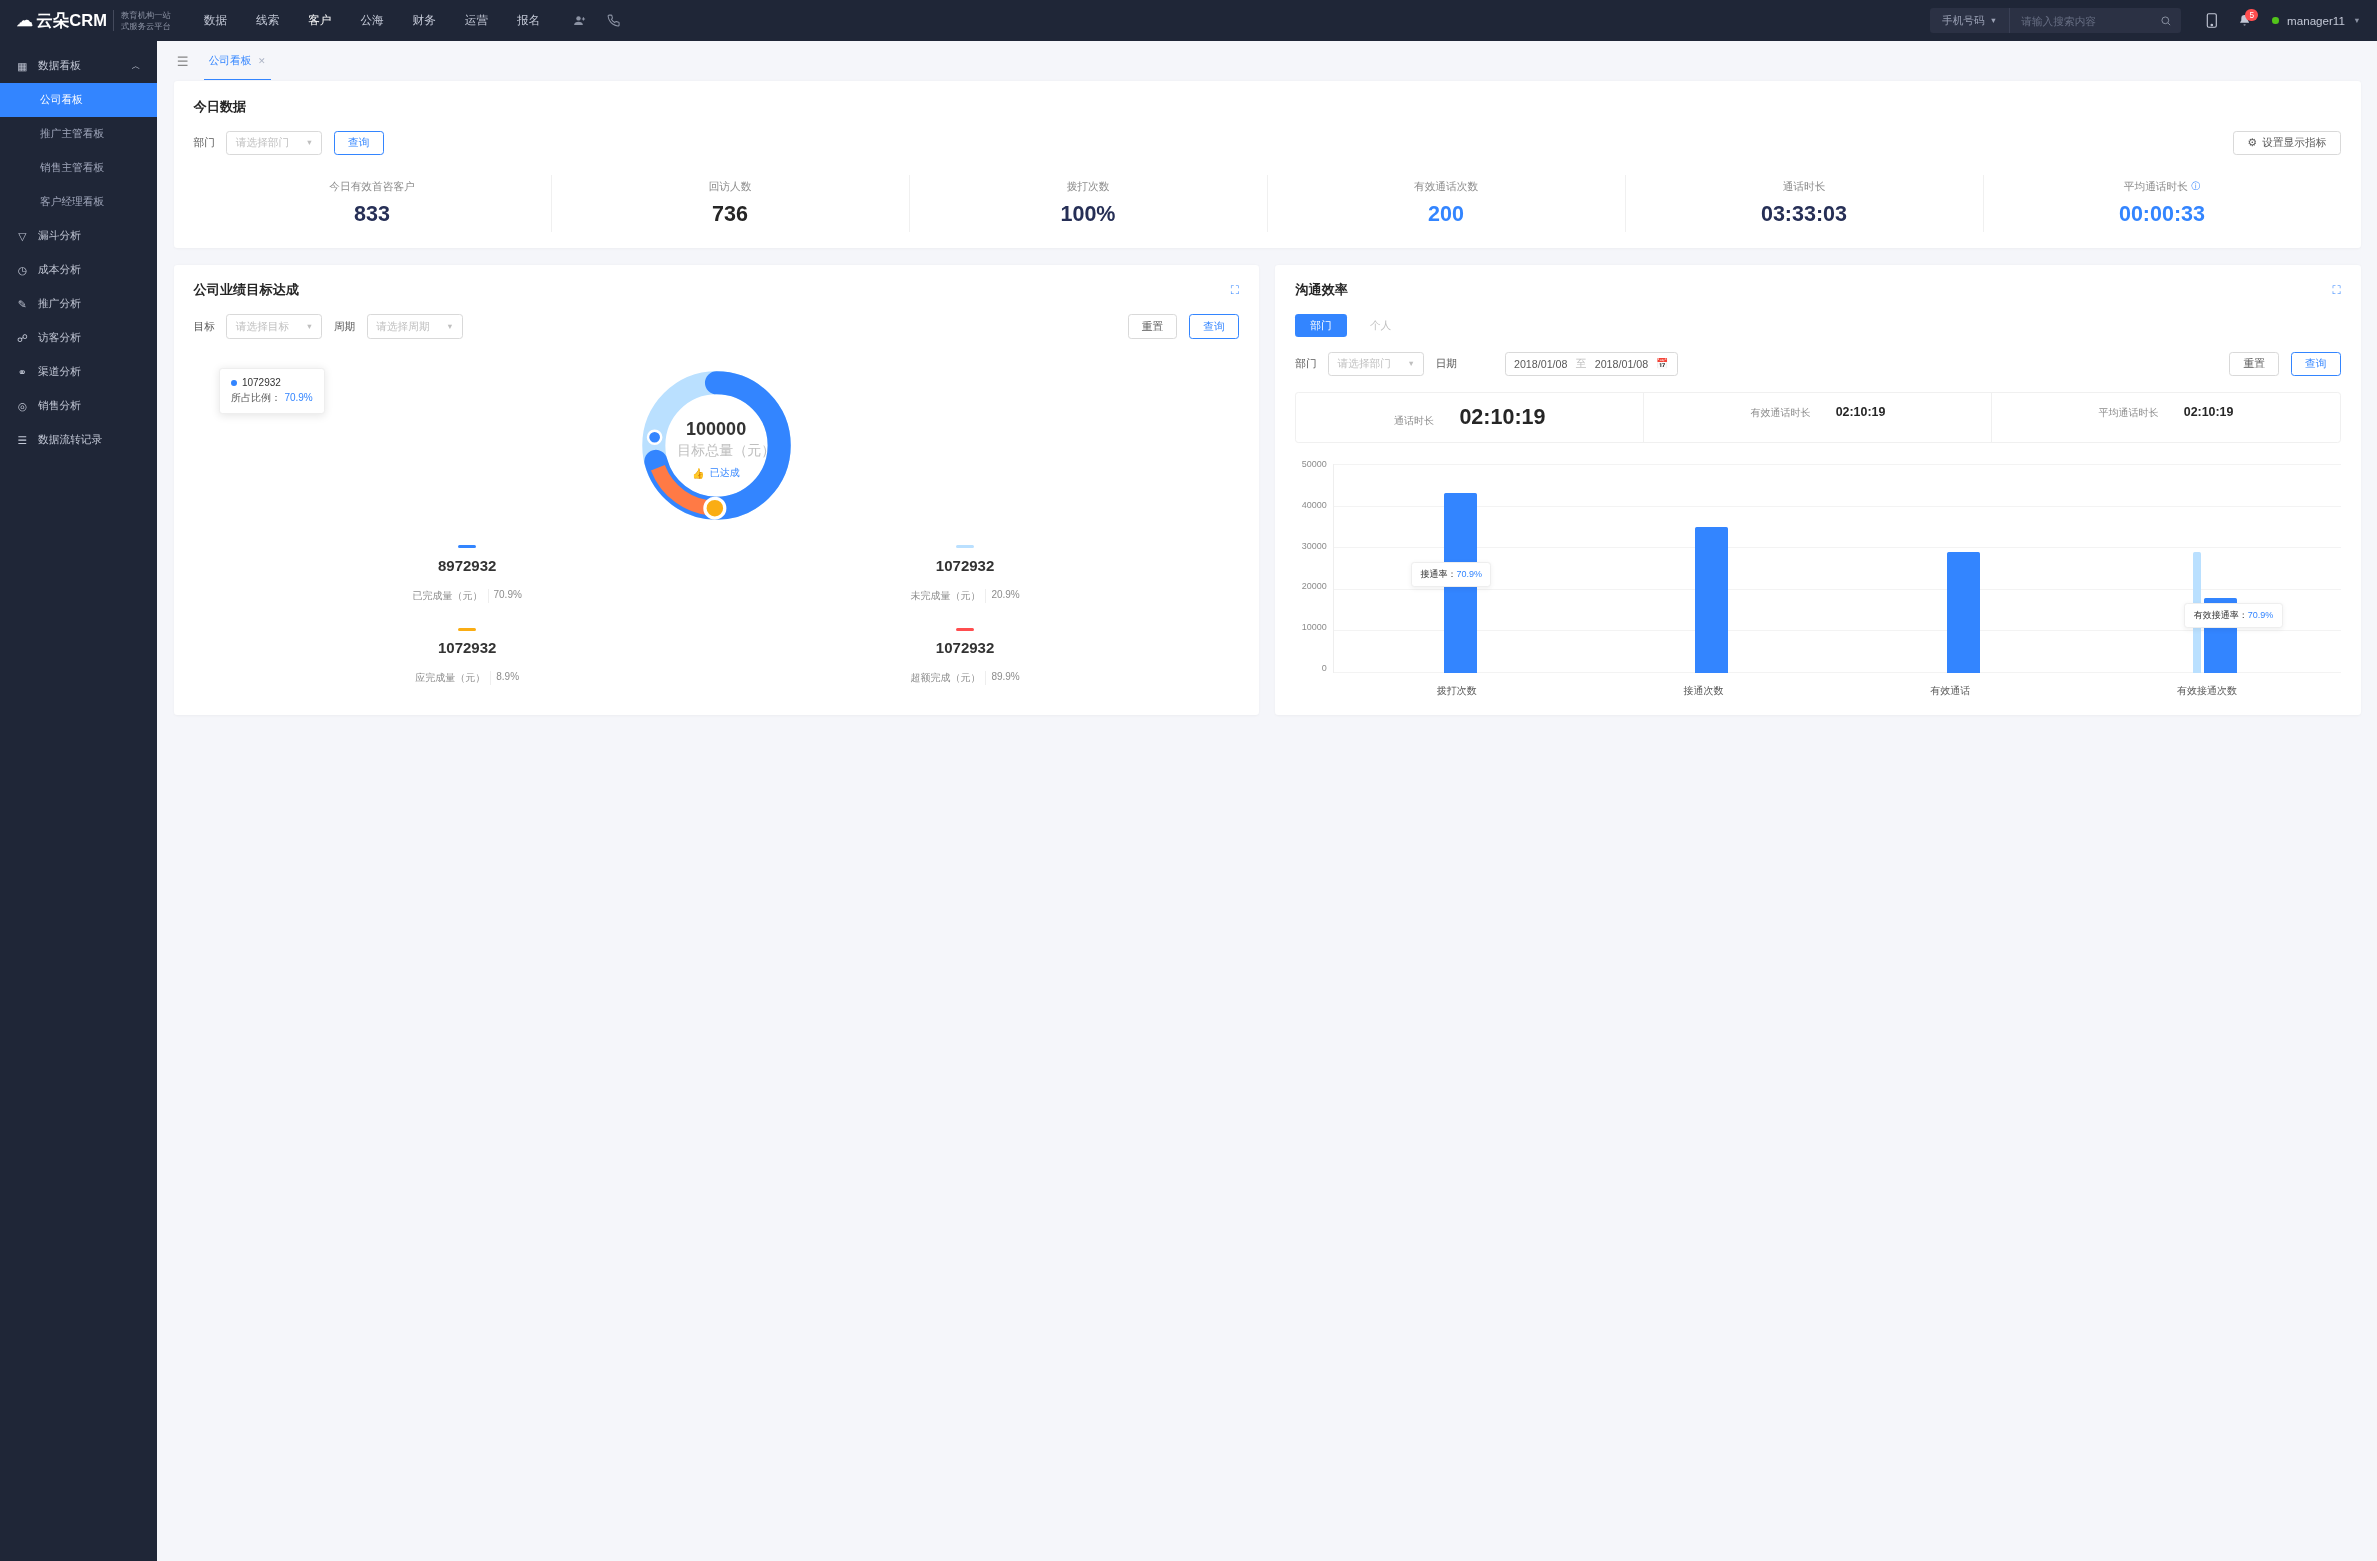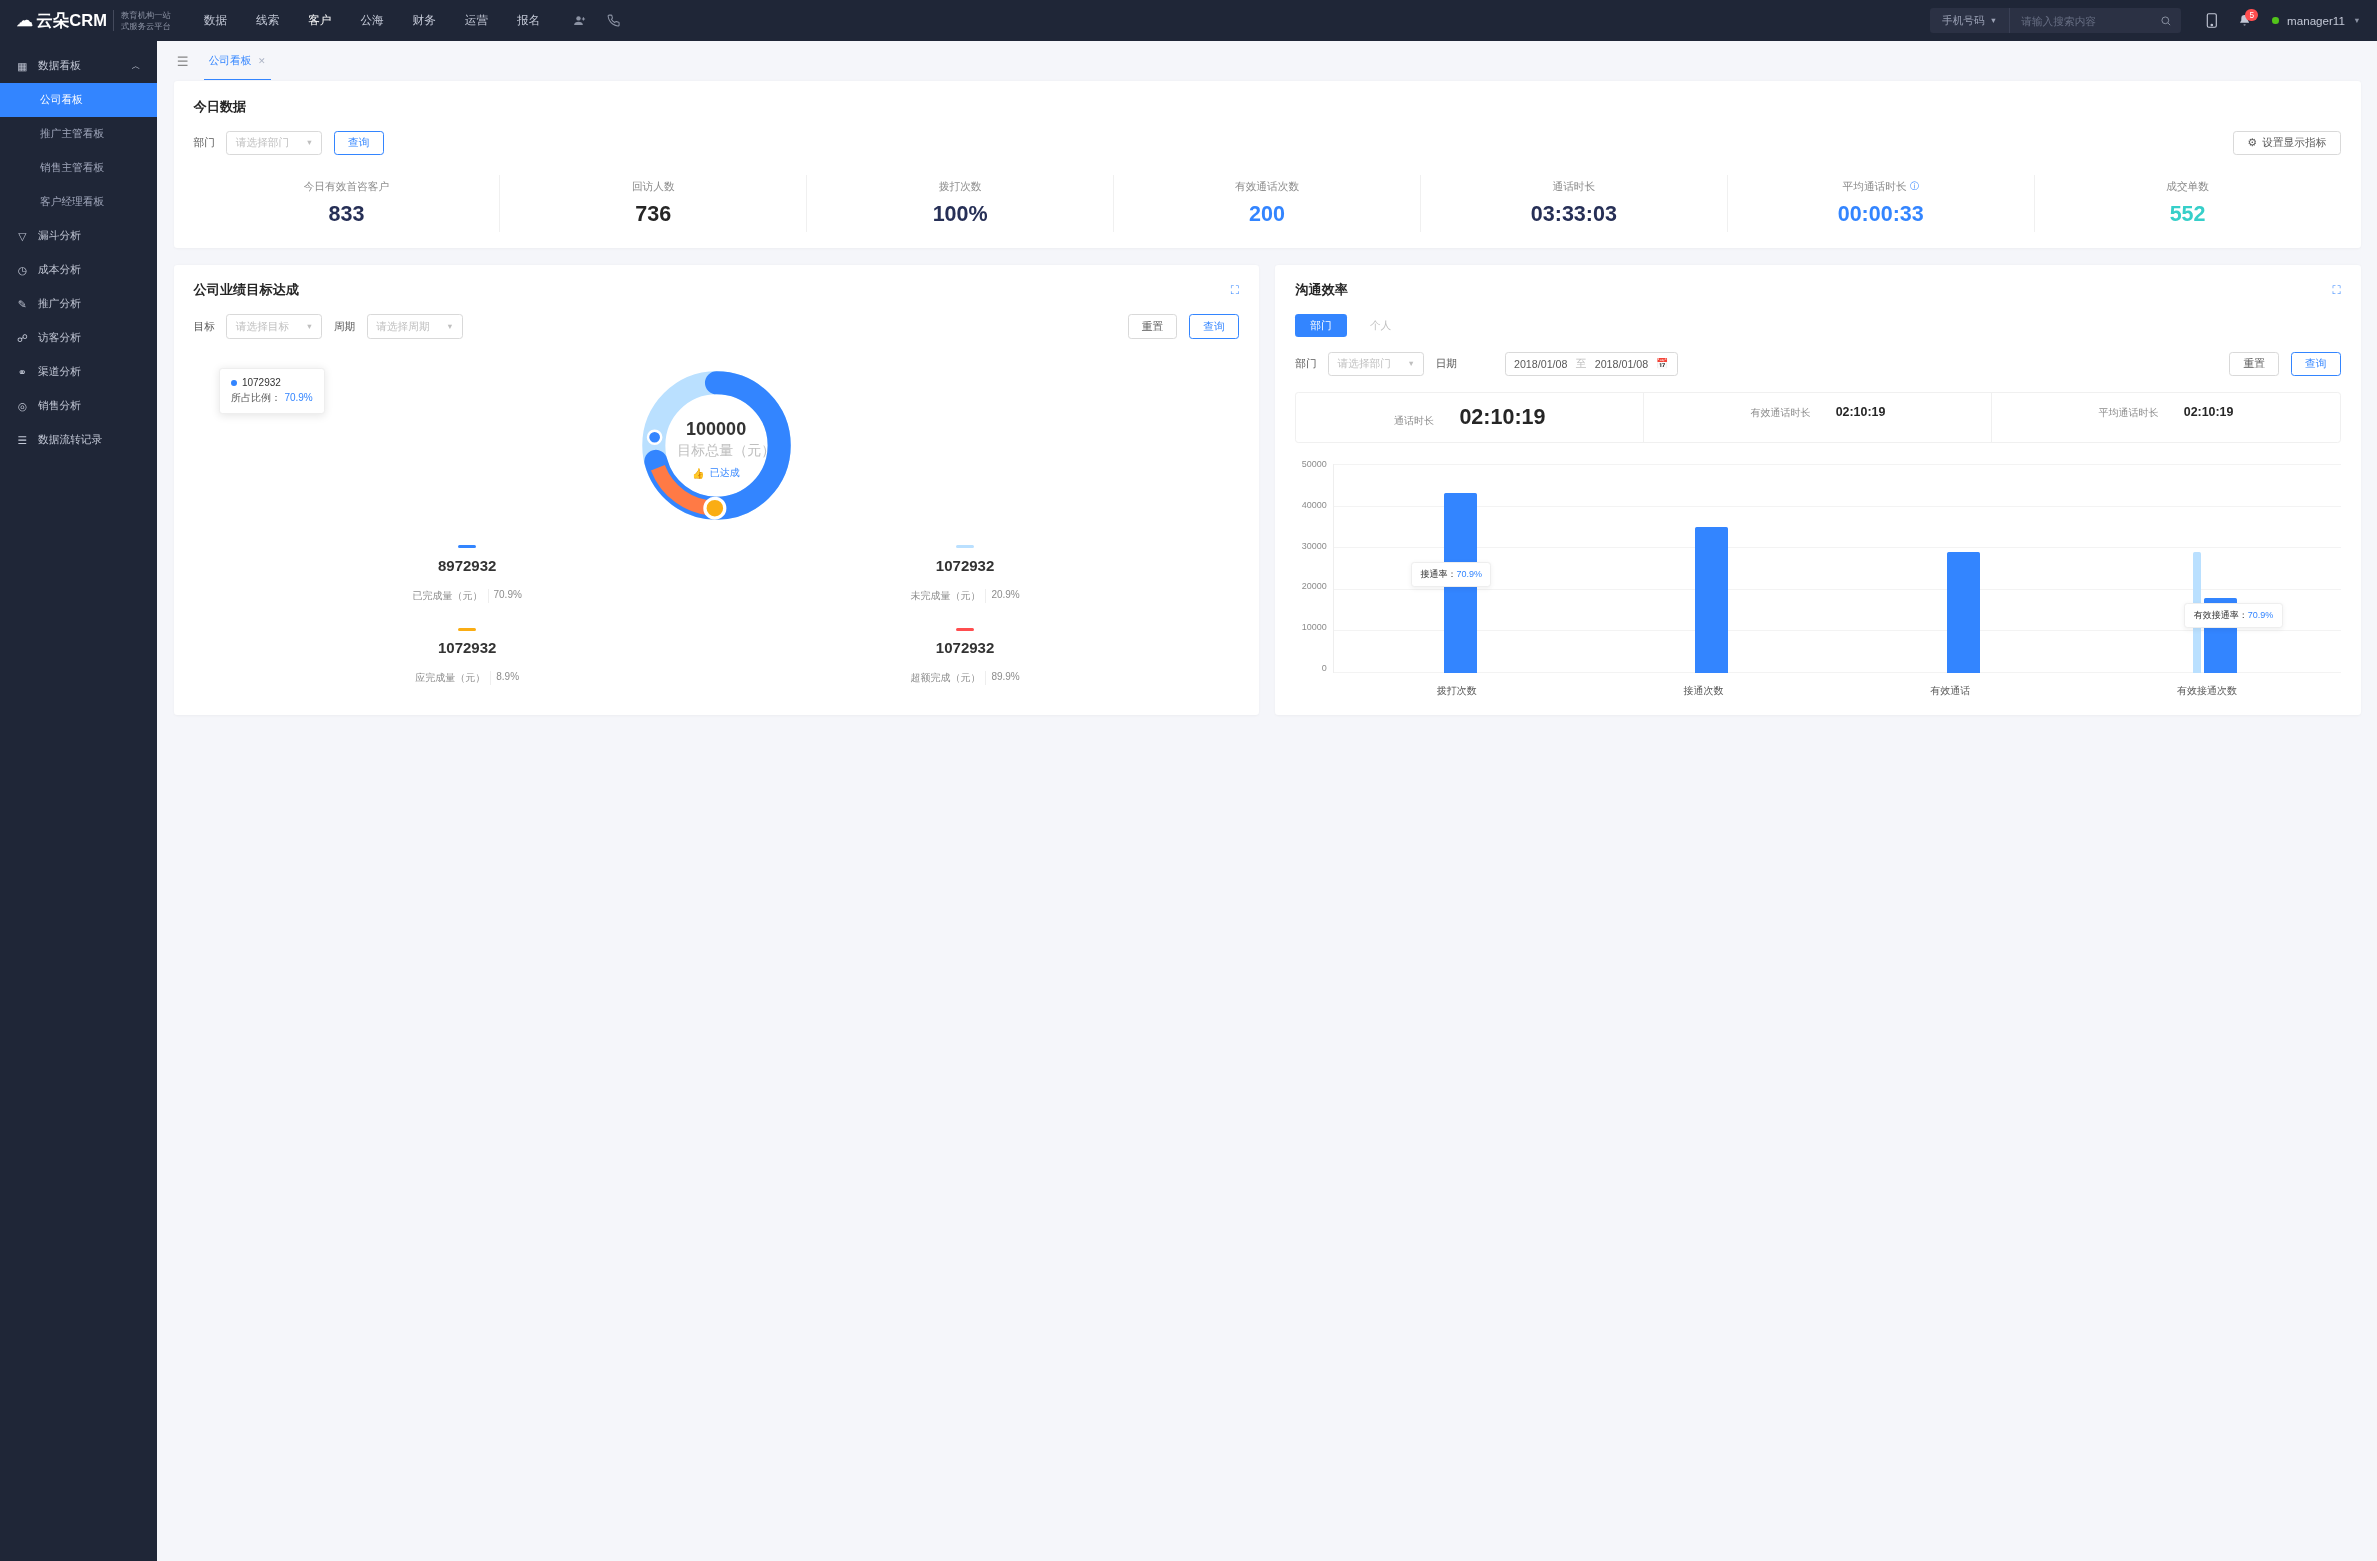--- a/index.html
+++ b/index.html
@@ -285,24 +285,20 @@
             <div class="stat-v c-blue">200</div>
           </div>
           <div class="stat">
             <div class="stat-l">通话时长</div>
             <div class="stat-v c-navy">03:33:03</div>
           </div>
           <div class="stat">
             <div class="stat-l">平均通话时长<span class="info-ic">ⓘ</span></div>
             <div class="stat-v c-blue">00:00:33</div>
           </div>
-          <div class="stat">
-            <div class="stat-l">成交单数</div>
-            <div class="stat-v c-cyan">552</div>
-          </div>
         </div>
     </div>
 
     <div class="row2">
 
       <div class="card col">
         <div class="panel-hd">
           <div class="card-title" style="margin-bottom:0;">公司业绩目标达成</div>
           <span class="expand">⛶</span>
         </div>

